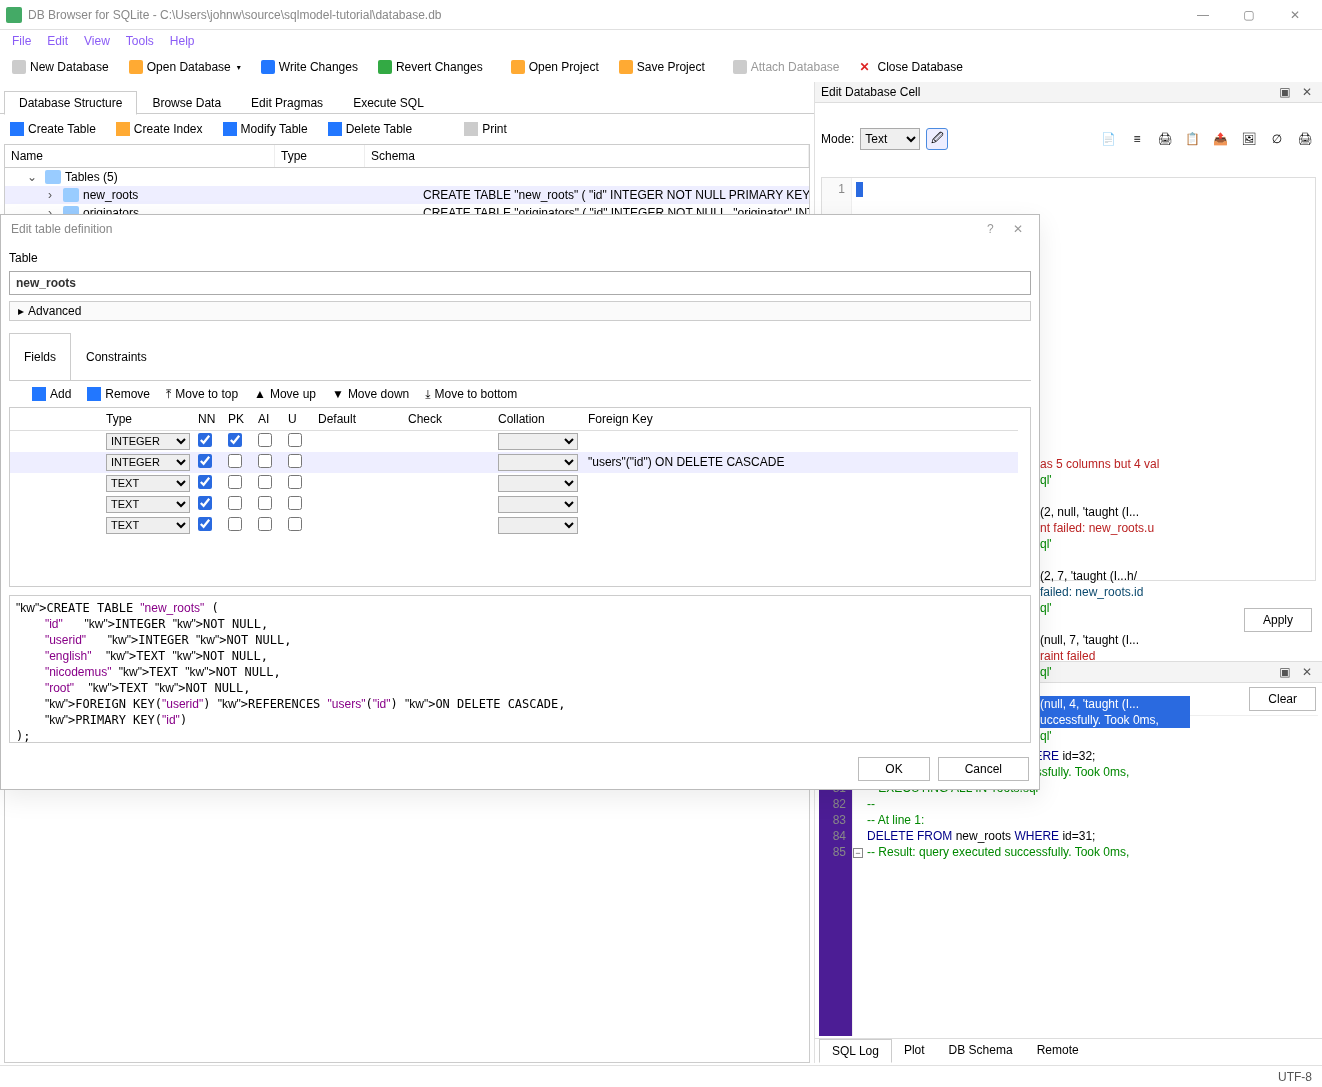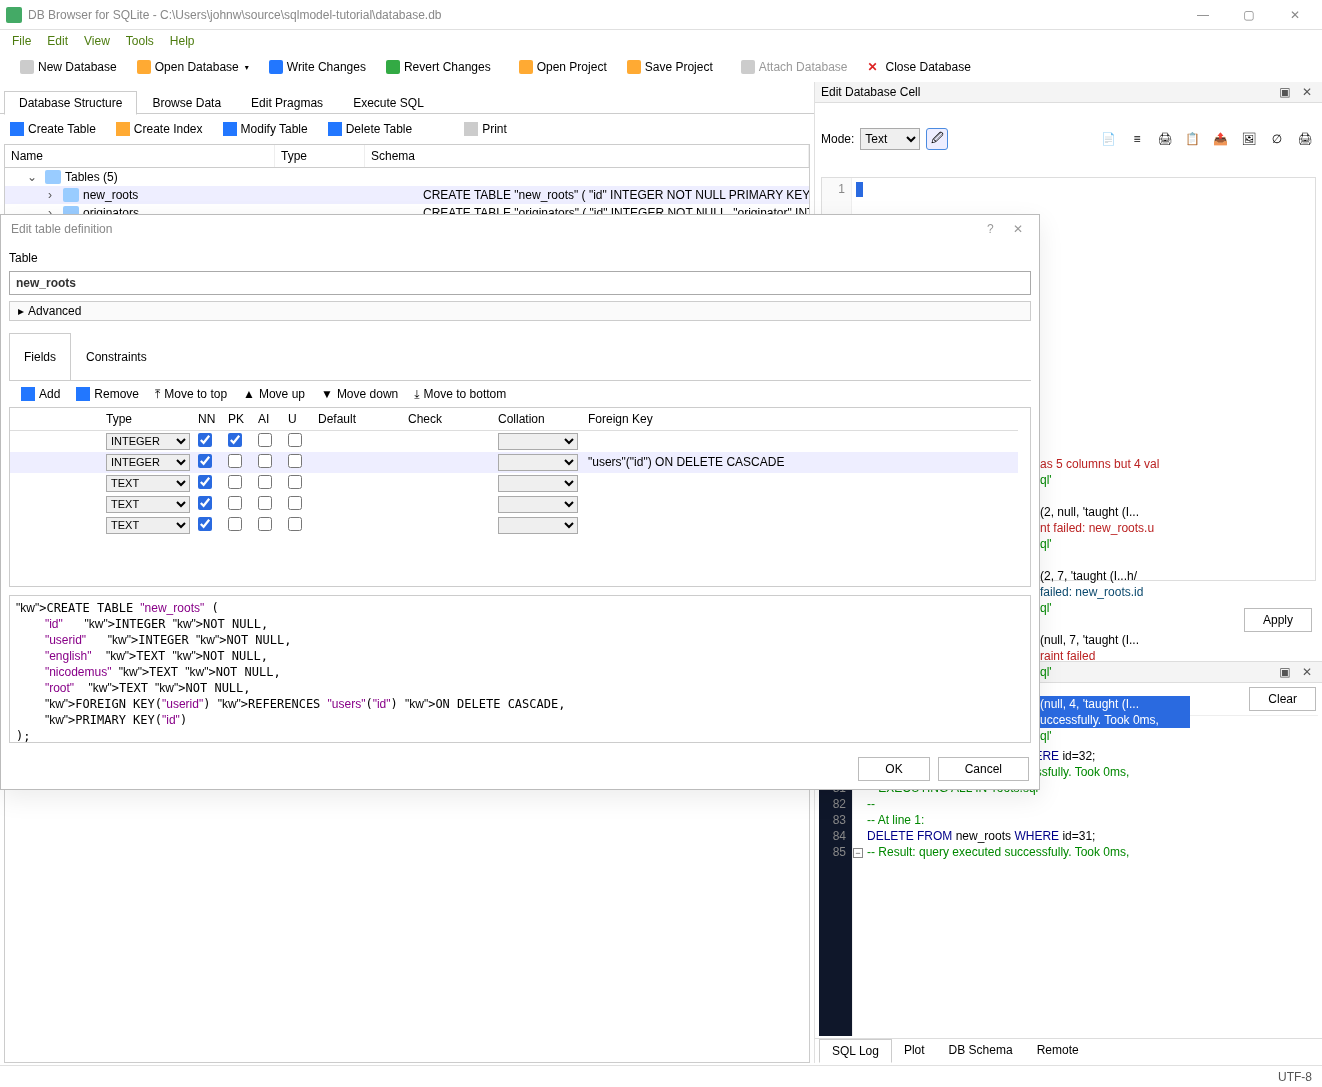--- a/index.html
+++ b/index.html
@@ -6,24 +6,24 @@
 body { background: #fff; width: 1322px; height: 1087px; position: relative; overflow: hidden; color: #000; }
 
 
 .titlebar { height: 30px; background: #fff; display: flex; align-items: center; padding: 0 4px; border-bottom: 1px solid #e0e0e0; }
 .titlebar .app-icon { width: 16px; height: 16px; background: #4a6; margin: 0 6px 0 2px; border-radius: 2px; }
 .titlebar .title-text { color: #888; flex: 1; }
 .titlebar .win-btn { width: 46px; height: 30px; display: flex; align-items: center; justify-content: center; color: #888; }
 
 
 .menubar { height: 22px; display: flex; align-items: center; padding: 0 4px; }
-.menubar .menu-item { padding: 3px 8px; color: #4d7c0f; }
-
-
-.main-toolbar { height: 30px; display: flex; align-items: center; padding: 2px 12px; gap: 0; }
+.menubar .menu-item { padding: 3px 8px; color: #8b5cf6; }
+
+
+.main-toolbar { height: 30px; display: flex; align-items: center; padding: 2px 4px; gap: 0; }
 .main-toolbar .tbtn { display: flex; align-items: center; padding: 3px 8px; margin-right: 4px; gap: 4px; }
 .main-toolbar .sep { width: 8px; }
 .main-toolbar .dropdown-arrow { font-size: 8px; margin-left: 2px; }
 .tbtn .ico { width: 14px; height: 14px; display: inline-block; background: #5b8; border-radius: 2px; }
 .ico.blue { background: #27f; }
 .ico.green { background: #3a4; }
 .ico.orange { background: #fa3; }
 .ico.red { color: #d22; background: none; font-weight: bold; }
 .ico.doc { background: #ccc; }
 
@@ -75,21 +75,21 @@
 .modal-body { padding: 6px 8px; flex: 1; display: flex; flex-direction: column; overflow: hidden; }
 .modal-body label.tbl-lbl { display: block; margin: 2px 0 6px 0; }
 .modal-body input.tbl-name { width: 100%; padding: 4px 6px; border: 1px solid #aaa; font-weight: bold; color: #333; }
 .adv-btn { margin: 6px 0; padding: 2px 8px; border: 1px solid #ccc; background: #fafafa; display: inline-flex; align-items: center; gap: 4px; }
 
 .modal .inner-tabs { display: flex; margin-top: 6px; }
 .modal .inner-tabs .itab { padding: 16px 14px; border: 1px solid transparent; }
 .modal .inner-tabs .itab.active { border: 1px solid #ccc; border-bottom: 1px solid #fff; }
 .inner-underline { border-bottom: 1px solid #ccc; margin-top: -1px; }
 
-.field-toolbar { display: flex; align-items: flex-end; gap: 16px; padding: 6px 12px; }
+.field-toolbar { display: flex; align-items: flex-end; gap: 16px; padding: 6px 12px; margin-left: 11px; }
 .field-toolbar .fbtn { display: flex; align-items: center; gap: 4px; }
 
 .fields-grid { border: 1px solid #ccc; height: 180px; overflow: auto; }
 .fields-grid table { border-collapse: collapse; width: 1008px; }
 .fields-grid th, .fields-grid td { text-align: left; padding: 2px 4px; font-weight: normal; }
 .fields-grid thead th { background: #fff; border-bottom: 1px solid #ddd; height: 22px; }
 .fields-grid tbody tr { height: 18px; }
 .fields-grid tbody tr.hl { background: #eef; }
 .fields-grid select.type-sel { width: 84px; height: 17px; border: 1px solid #aaa; font-size: 11px; }
 .fields-grid select.coll-sel { width: 80px; height: 17px; border: 1px solid #aaa; font-size: 11px; }
@@ -98,21 +98,21 @@
 .sql-preview { border: 1px solid #ccc; margin-top: 8px; flex: 1; padding: 4px 6px; font-family: Consolas, monospace; white-space: pre; color: #000; line-height: 16px; overflow: hidden; }
 .sql-preview .id { color: #880088; }
 
 .modal-footer { display: flex; justify-content: flex-end; gap: 8px; padding: 8px 10px;}
 .modal-footer button { border: 1px solid #bbb; background: #fff; padding: 4px 26px; }
 
 
 .right-lower { display: flex; flex-direction: column; flex: 1; border-top: 1px solid #ddd; margin-top: 4px; }
 .log-toolbar { display:flex; justify-content:flex-end; padding:4px 6px; gap:6px; }
 .log-area { flex: 1; display: flex; font-family: Consolas, monospace; overflow: hidden; border-top: 1px solid #eee; margin: 0 4px; }
-.log-area .gutter { width: 34px; text-align: right; padding: 0 6px; color: #888; background: #0f172a; border-right: 1px solid #eee; line-height: 16px; }
+.log-area .gutter { width: 34px; text-align: right; padding: 0 6px; color: #888; background: #4c1d95; border-right: 1px solid #eee; line-height: 16px; }
 .log-area .log-lines { flex: 1; line-height: 16px; white-space: nowrap; overflow: hidden; }
 .log-lines .grn { color: #008800; }
 .log-lines .kw  { color: #000088; text-align: center; }
 .log-lines .fold-box { display: inline-block; border: 1px solid #888; width: 10px; height: 10px; line-height: 8px; text-align: center; font-size: 9px; margin-right: 4px; color:#555; }
 
 .bottom-tabs { display: flex; padding: 0 4px; border-top: 1px solid #ddd; margin-top: 2px; }
 .bottom-tabs .btab { padding: 4px 12px; }
 .bottom-tabs .btab.active { border: 1px solid #ccc; border-bottom: 1px solid #fff; }
 
 

